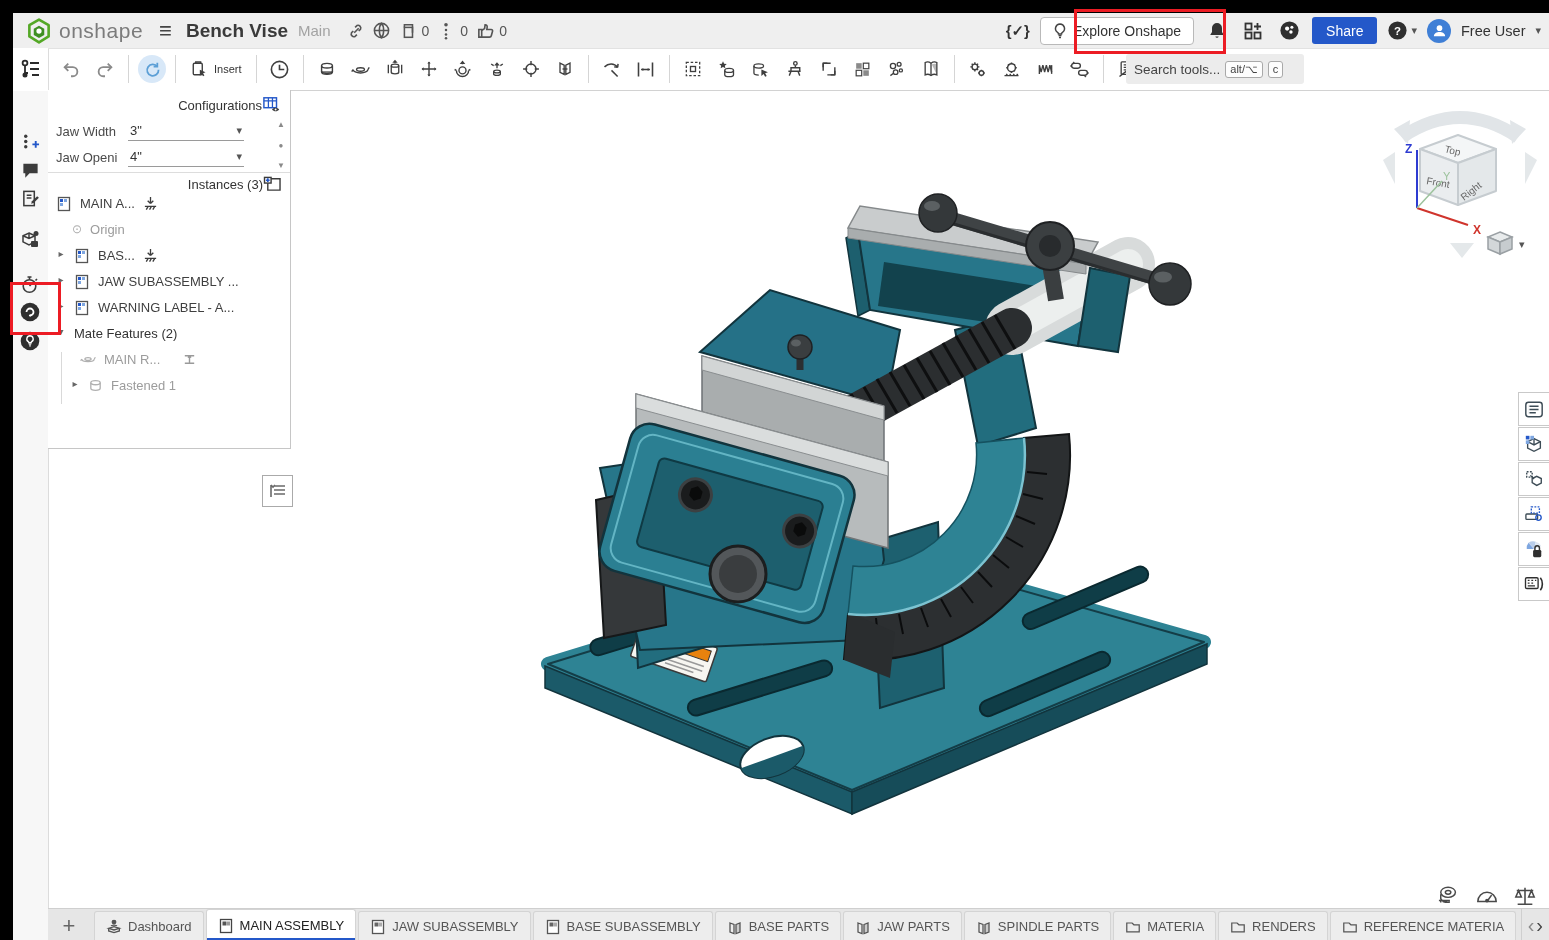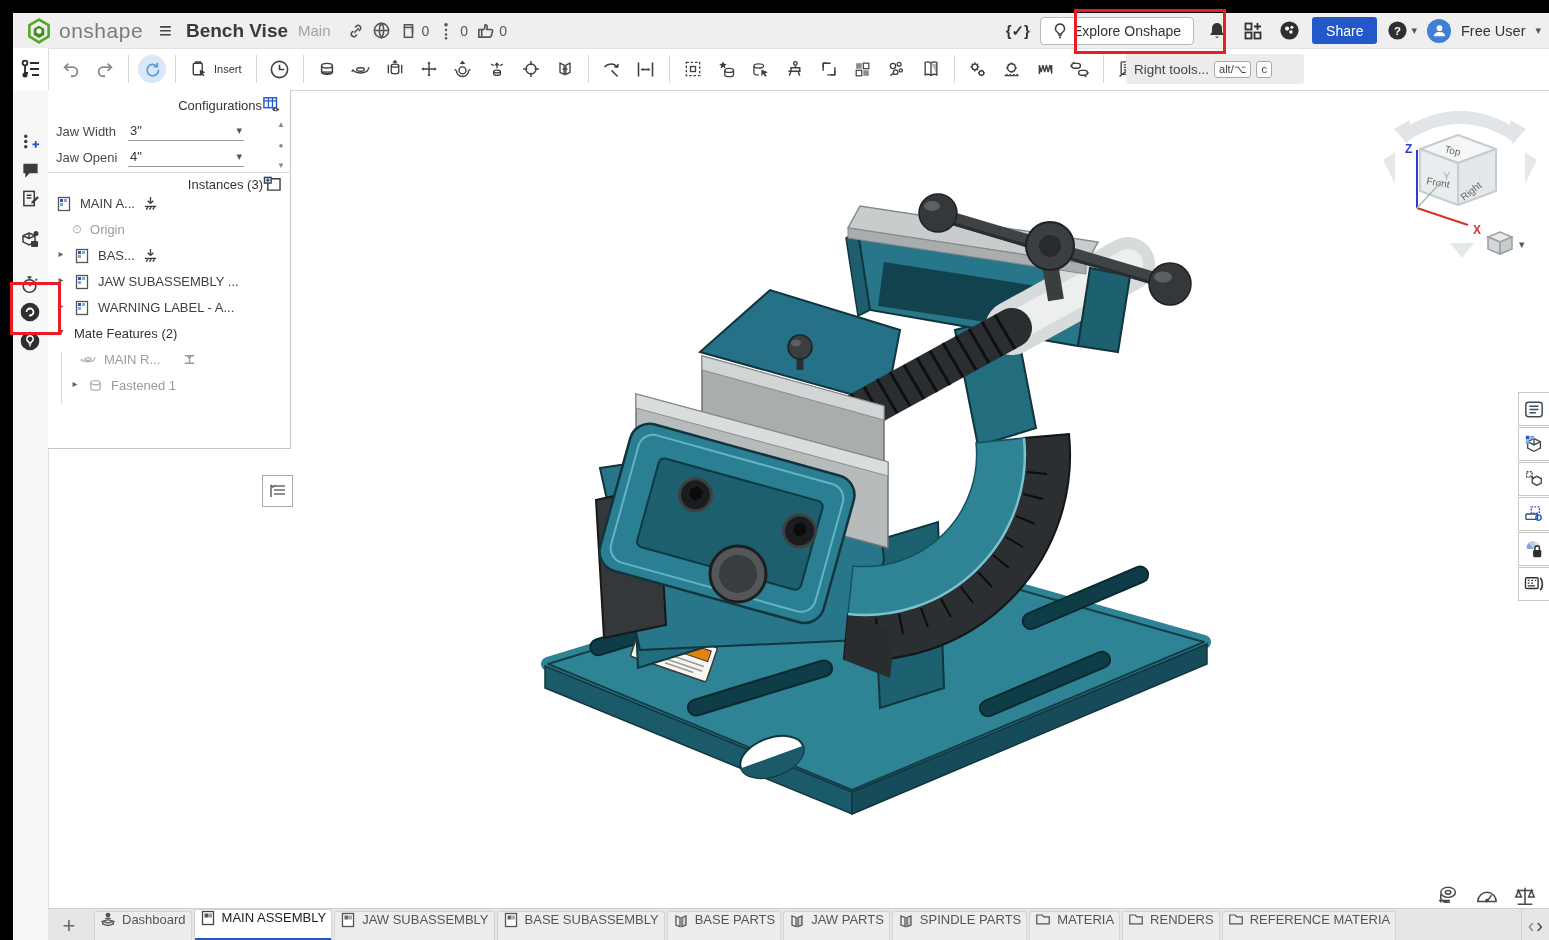--- a/index.html
+++ b/index.html
@@ -74,21 +74,21 @@
     display:flex;align-items:center;justify-content:center;cursor:pointer}
   
   .measures{position:absolute;right:12px;top:872px;display:flex;gap:14px;z-index:5}
   .m-ic{cursor:pointer}
   
   .tabbar{position:absolute;left:35px;right:0;top:895px;height:32px;background:#e6e6e6;
     border-top:1px solid #cfcfcf;display:flex;align-items:flex-end;z-index:6;padding-left:6px}
   .addtab{width:30px;height:30px;display:flex;align-items:center;justify-content:center;
     font-size:22px;color:#666;cursor:pointer}
   .tabs{display:flex;align-items:flex-end;height:32px;gap:2px;margin-left:10px;overflow:hidden;flex:1}
-  .tab{display:flex;gap:6px;height:29px;padding:0 5px;background:#ededed;
+  .tab{display:flex;align-items:center;gap:6px;height:29px;padding:0 11px;background:#ededed;
     border:1px solid #d4d4d4;border-bottom:none;border-radius:3px 3px 0 0;font-size:13px;color:#555;
     white-space:nowrap;cursor:pointer;flex:0 0 auto;max-width:175px;overflow:hidden}
   .tab.active{background:#fff;color:#222;box-shadow:inset 0 -3px 0 #2458c9;height:31px}
   .tab-scroll{display:flex;align-items:center;height:32px;gap:2px;padding:0 6px;border-left:1px solid #cfcfcf}
   .chev{font-size:20px;color:#888;cursor:pointer;line-height:20px}
   .chev.r{color:#444}
   
   .redbox{position:absolute;border:3px solid #ec1c24;z-index:20;pointer-events:none}
   .model-svg{position:absolute;left:-13px;top:-13px;z-index:1;pointer-events:none}
   .vc-label{fill:#666;font-size:10px;font-family:"Liberation Sans",sans-serif}
@@ -535,21 +535,21 @@
             <path d="M3 21L21 7" stroke-width="1.8"></path>
           </svg>
         </span>
     <span class="ticon">
       <svg width="20" height="20" viewBox="0 0 24 24" fill="none" stroke="#3f3f3f" stroke-width="1.7">
             <path d="M8 20V9M13 20V5M18 20v-8"></path>
             <path d="M3 5h5M5.5 2.5v5" stroke="#2458c9"></path>
           </svg>
         </span>
     <div class="search-tools">
-      <span class="stx">Right tools...</span>
+      <span class="stx">Search tools...</span>
       <span class="kbd">alt/⌥</span>
       <span class="kbd">c</span>
     </div>
   </div>
 
   <div class="sidebar">
     <span class="sb-ic" style="top:80px">
       <svg width="19" height="19" viewBox="0 0 20 20" fill="#3c3c3c">
             <circle cx="5" cy="3.5" r="1.8"></circle>
             <circle cx="5" cy="9" r="1.8"></circle>

